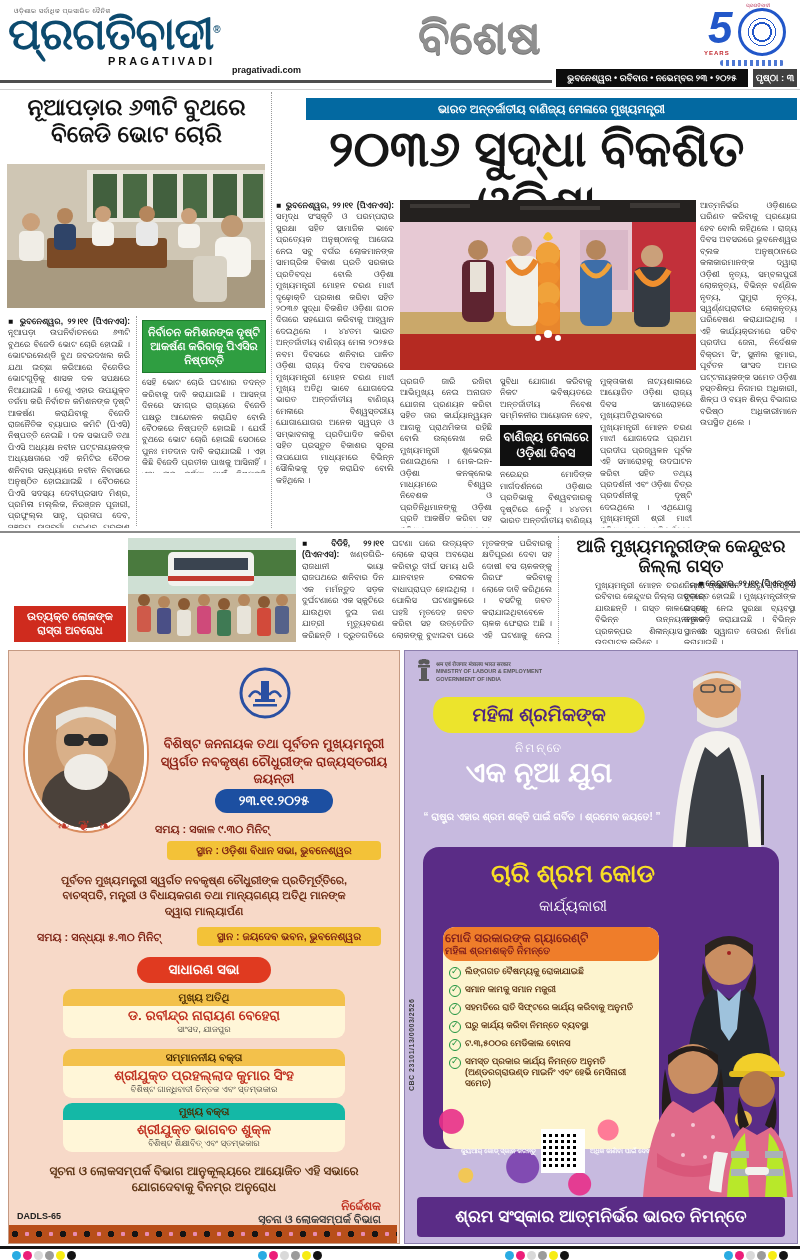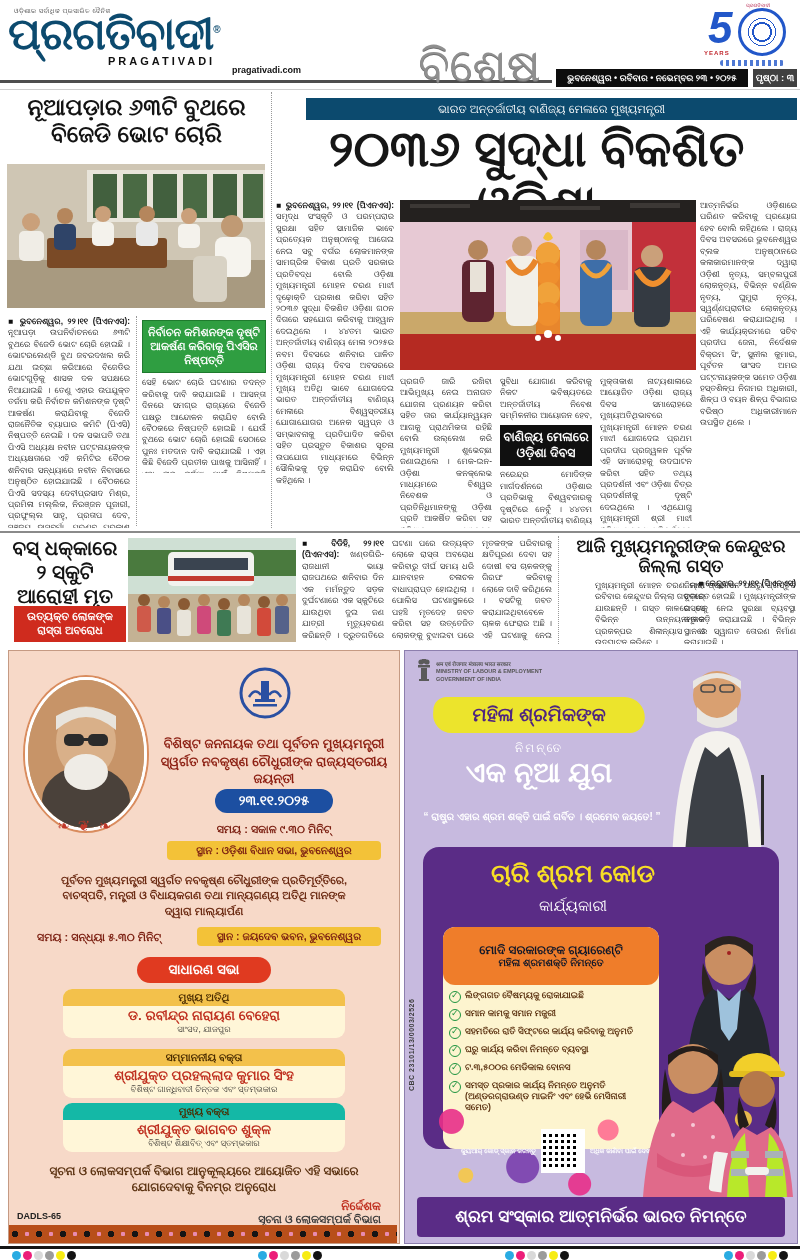--- a/index.html
+++ b/index.html
@@ -12,22 +12,22 @@
   .dateline{font-weight:bold;color:#111;}
   .dotl{border-left:1px dotted #999;}
   
   .tagline{left:14px;top:7px;font-size:6.5px;color:#444;letter-spacing:.5px;}
   .logo{left:8px;top:12px;font-size:44px;font-weight:700;color:#0c4a6e;letter-spacing:-1px;line-height:1;}
   .logo sup{font-size:10px;}
   .logo-latin{left:108px;top:55px;font-size:11px;font-weight:bold;letter-spacing:3px;color:#111;}
   .logo-web{left:232px;top:65px;font-size:9px;font-weight:bold;color:#111;}
   .head-rule{left:0;top:80px;width:552px;height:3px;background:#4e4e4e;}
   .head-rule2{left:0;top:89px;width:800px;height:1px;background:#cfcfcf;}
-  .section-banner{left:392px;top:12px;width:175px;font-size:46px;font-weight:400;color:#8f8f8f;
-     text-shadow:0 1px 0 #6f6f6f;line-height:1.1;margin-top:28px;}
+  .section-banner{left:392px;top:12px;width:175px;font-size:46px;font-weight:700;color:#8f8f8f;
+     text-shadow:0 1px 0 #6f6f6f;line-height:1.1;}
   .anniv{left:690px;top:2px;width:108px;height:66px;}
   .anniv-top{font-size:5px;color:#a03;text-align:right;margin-right:28px;}
   .anniv-5{position:absolute;left:18px;top:4px;font-size:44px;font-weight:800;color:#2257c9;font-style:italic;line-height:1;}
   .anniv-years{position:absolute;left:14px;top:48px;font-size:6px;font-weight:bold;color:#c0272d;letter-spacing:1px;}
   .anniv-emblem{position:absolute;left:48px;top:6px;width:42px;height:42px;border-radius:50%;
      border:3px solid #2257c9;background:
        radial-gradient(circle at 50% 50%, #ffffff 0 8px, #2257c9 8px 10px, #ffffff 10px 13px, #2257c9 13px 14px, #ffffff 14px);}
   .anniv-squig{position:absolute;left:30px;top:58px;width:64px;height:6px;
      background:repeating-linear-gradient(90deg,#2257c9 0 3px,transparent 3px 6px);border-radius:3px;opacity:.8;}
   .datebar{left:556px;top:69px;width:192px;height:18px;background:#0d0d0d;color:#fff;
@@ -39,22 +39,22 @@
   .la-head{left:0;top:2px;width:261px;font-size:23px;font-weight:800;line-height:1.18;color:#131313;}
   .la-photo{left:1px;top:72px;width:258px;height:144px;}
   .la-col1{left:2px;top:224px;width:122px;height:212px;}
   .la-col2{left:136px;top:224px;width:124px;height:212px;}
   .la-div{left:130px;top:224px;height:210px;}
   .greenbox{background:#2f9e41;border:1px solid #1e7a2d;color:#fff;font-weight:bold;font-size:11px;
      line-height:1.25;text-align:center;padding:5px 2px;margin:4px 0;}
   .page-vdiv{left:271px;top:92px;height:436px;}
   
   .ma{left:276px;top:92px;width:521px;height:438px;}
-  .kicker{left:30px;top:6px;width:491px;height:22px;background:#0c4a6e;color:#fff;
-     font-size:11.5px;font-weight:normal;line-height:22px;text-align:center;}
+  .kicker{left:30px;top:6px;width:491px;height:22px;background:#0369a1;color:#fff;
+     font-size:11.5px;font-weight:bold;line-height:22px;text-align:center;}
   .ma-head{left:0;top:30px;width:521px;font-size:50px;font-weight:800;color:#161616;line-height:1.1;}
   .ma-colA{left:0;top:108px;width:118px;height:328px;}
   .ma-photo{left:124px;top:108px;width:296px;height:170px;}
   .ma-colR{left:424px;top:108px;width:97px;height:328px;}
   .ma-b1{left:124px;top:284px;width:92px;height:152px;}
   .ma-b2{left:224px;top:284px;width:92px;height:152px;}
   .ma-b3{left:324px;top:284px;width:92px;height:152px;}
   .blackbox{background:#101010;color:#fff;font-weight:bold;font-size:12.5px;line-height:1.25;
      text-align:center;padding:5px 2px;margin:3px 0;}
   .mid-rule{left:0;top:531px;width:800px;height:2px;background:#8a8a8a;}
@@ -76,21 +76,21 @@
   
   .oba{left:8px;top:650px;width:390px;height:592px;background:#f7d9c8;border:1px solid #c59a83;}
   .ob-portrait{left:16px;top:26px;width:120px;height:160px;}
   .ob-oval{width:116px;height:148px;border-radius:50%;overflow:hidden;border:3px solid #fff;
      box-shadow:0 0 0 2px #d98c5e;background:radial-gradient(circle at 50% 35%,#e9c29a,#a56a3e);}
   .ob-flourish{position:absolute;left:0;top:140px;width:120px;text-align:center;color:#c0392b;font-size:15px;letter-spacing:2px;}
   .ob-emblem{left:230px;top:16px;}
   .ob-head{left:146px;top:84px;width:238px;font-size:13px;font-weight:800;color:#8c1f12;line-height:1.35;text-align:center;}
   .ob-datepill{left:206px;top:138px;width:118px;height:24px;background:#1c4fa1;border-radius:14px;
      color:#fff;font-weight:800;font-size:13.5px;line-height:24px;text-align:center;}
-  .ob-time1{left:146px;top:172px;width:238px;font-size:11px;font-weight:800;color:#7c2012;text-align:center;}
+  .ob-time1{left:146px;top:172px;width:238px;font-size:11px;font-weight:800;color:#7c2012;}
   .ob-place1{left:158px;top:190px;width:214px;background:#f3c238;border-radius:4px;color:#7c2012;
      font-weight:800;font-size:10.5px;text-align:center;padding:3px 0;}
   .ob-para{left:46px;top:222px;width:298px;font-size:11px;font-weight:bold;color:#6b2a12;line-height:1.4;text-align:center;}
   .ob-time2{left:28px;top:280px;font-size:11px;font-weight:800;color:#7c2012;}
   .ob-place2{left:188px;top:276px;width:184px;background:#f3c238;border-radius:4px;color:#7c2012;
      font-weight:800;font-size:10.5px;text-align:center;padding:3px 0;}
   .ob-redpill{left:128px;top:306px;width:134px;background:#e03a20;border-radius:16px;color:#fff;
      font-weight:800;font-size:13.5px;text-align:center;padding:5px 0;}
   .ob-card{left:54px;width:282px;background:#fff6d8;border-radius:9px;overflow:hidden;text-align:center;}
   .ob-card-h{background:#f3c14b;font-size:10.5px;font-weight:800;color:#4a2c00;padding:2px 0;}
@@ -113,21 +113,21 @@
      transform:skewX(-4deg);color:#4f2580;font-size:19px;font-weight:800;line-height:36px;text-align:center;}
   .lb-nim{left:28px;top:90px;width:212px;color:#fff;font-size:12px;text-align:center;letter-spacing:2px;}
   .lb-big{left:0px;top:106px;width:268px;color:#fff;font-size:28px;font-weight:800;text-align:center;}
   .lb-quote{left:14px;top:158px;width:246px;color:#fff;font-size:10px;font-weight:bold;text-align:center;line-height:1.5;}
   .lb-attr{left:14px;top:198px;width:246px;color:#efe6ff;font-size:9px;text-align:center;}
   .lb-modi{right:4px;top:4px;width:152px;height:234px;}
   .lb-panel{left:18px;top:196px;width:356px;height:302px;background:#5a2c86;border-radius:16px;}
   .lb-code-h{left:18px;top:208px;width:300px;color:#f8df25;font-size:25px;font-weight:800;text-align:center;}
   .lb-code-s{left:18px;top:246px;width:300px;color:#fff;font-size:15px;text-align:center;}
   .lb-card{left:38px;top:276px;width:216px;height:222px;background:#fdf4cf;border-radius:12px;overflow:hidden;}
-  .lb-card-h{background:#ef7d2a;border-radius:10px 10px 12px 12px;padding:16px 2px;text-align:center;color:#0f172a;}
+  .lb-card-h{background:#ef7d2a;border-radius:10px 10px 12px 12px;padding:4px 2px;text-align:left;color:#7f1d1d;}
   .lb-card-h .l1{font-size:12px;font-weight:800;}
   .lb-card-h .l2{font-size:10px;font-weight:bold;}
   .lb-item{display:flex;gap:4px;align-items:flex-start;margin:5px 6px 0 6px;}
   .lb-item .tx{font-size:8.8px;font-weight:bold;color:#5d3413;line-height:1.25;}
   .check{flex:0 0 auto;width:10px;height:10px;border:1.5px solid #1f9440;border-radius:50%;position:relative;margin-top:1px;}
   .check:after{content:"✓";position:absolute;left:1px;top:-2.5px;font-size:9px;color:#1f9440;font-weight:bold;}
   .lb-cbc{left:3px;top:250px;width:12px;height:190px;writing-mode:vertical-rl;transform:rotate(180deg);
      font-size:7px;font-weight:bold;color:#3c3c3c;letter-spacing:.5px;}
   .lb-confetti{left:18px;top:438px;width:356px;height:108px;opacity:.9;
      background-image:radial-gradient(circle at 8% 30%,#e82f8a 12px,transparent 13px),
@@ -273,21 +273,20 @@
       <div class="body-txt ovh" style="height:46px">ସୁବିଧା ଯୋଗାଣ କରିବାକୁ ନିକଟ ଭବିଷ୍ୟତରେ ଅନ୍ତର୍ଜାତୀୟ ନିବେଶ ସମ୍ମିଳନୀର ଆୟୋଜନ ହେବ, ପ୍ରତ୍ୟେକ କ୍ଷେତ୍ରରେ ପ୍ରଧାନମନ୍ତ୍ରୀ</div>
       <div class="blackbox">ବାଣିଜ୍ୟ ମେଳାରେ ଓଡ଼ିଶା ଦିବସ</div>
       <div class="body-txt ovh" style="height:62px">ନରେନ୍ଦ୍ର ମୋଦିଙ୍କ ମାର୍ଗଦର୍ଶନରେ ଓଡ଼ିଶାର ପ୍ରତିଭାକୁ ବିଶ୍ୱବଜାରକୁ ଦୃଷ୍ଟିରେ ନେବୁଁ । ୪୪ତମ ଭାରତ ଅନ୍ତର୍ଜାତୀୟ ବାଣିଜ୍ୟ ମେଳା ୨୦୨୫ର ନବମ ଦିବସରେ ଭାରତ ମଣ୍ଡପମ ପରିସରର</div>
     </div>
     <div class="abs ma-b3 body-txt ovh">ମୁକ୍ତାକାଶ ନାଟ୍ୟଶାଳାରେ ଆୟୋଜିତ ଓଡ଼ିଶା ରାଜ୍ୟ ଦିବସ ସମାରୋହରେ ମୁଖ୍ୟଅତିଥିଭାବରେ ମୁଖ୍ୟମନ୍ତ୍ରୀ ମୋହନ ଚରଣ ମାଝୀ ଯୋଗଦେଇ ପ୍ରଥମ ପ୍ରଦୀପ ପ୍ରଜ୍ୱଳନ ପୂର୍ବକ ଏହି ସମାରୋହକୁ ଉଦଘାଟନ କରିବା ସହିତ ତଥ୍ୟ ପ୍ରଦର୍ଶନୀ ଏବଂ ଓଡ଼ିଶା ଚିତ୍ର ପ୍ରଦର୍ଶନୀକୁ ଦୃଷ୍ଟି ଦେଇଥିଲେ । ଏଥିଯୋଗୁ ମୁଖ୍ୟମନ୍ତ୍ରୀ ଶ୍ରୀ ମାଝୀ ଓଡ଼ିଶା ମଣ୍ଡପ ପରିଦର୍ଶନରେ ଯାଇ ବିଭିନ୍ନ ବିଭାଗର ଷ୍ଟଲ, ଅଧିକାରୀ, ଶିଳ୍ପୀ ଓ ବୁଣାକାରଙ୍କ ସହ ବାର୍ତ୍ତାଳାପ କରି ଓଡ଼ିଶାର ଗୌରବମୟ ଐତିହ୍ୟ ବଜାୟ ରଖିବା ପାଇଁ ଆହ୍ୱାନ ଦେଇଥିଲେ ।</div>
   </div>
 
   <div class="abs mid-rule"></div>
 
   <div class="abs busrow">
-    <div class="abs bus-head ctr">ବସ୍ ଧକ୍କାରେ ୨ ସ୍କୁଟି ଆରୋହୀ ମୃତ</div>
     <div class="abs redbox">ଉତ୍ୟକ୍ତ ଲୋକଙ୍କ ରାସ୍ତା ଅବରୋଧ</div>
     <div class="abs bus-photo">
       <svg width="168" height="104" xmlns="http://www.w3.org/2000/svg">
         <rect width="168" height="104" fill="#cfe0d4"></rect>
         <rect x="0" y="12" width="168" height="26" fill="#4a7a3e"></rect>
         <rect x="0" y="56" width="168" height="48" fill="#c4b294"></rect>
         <rect x="40" y="14" width="86" height="34" rx="5" fill="#f2f2ee"></rect>
         <rect x="46" y="20" width="74" height="12" fill="#3a4450"></rect>
         <rect x="40" y="38" width="86" height="5" fill="#c23a2e"></rect>
         <circle cx="16" cy="62" r="6" fill="#8a5a34"></circle>

